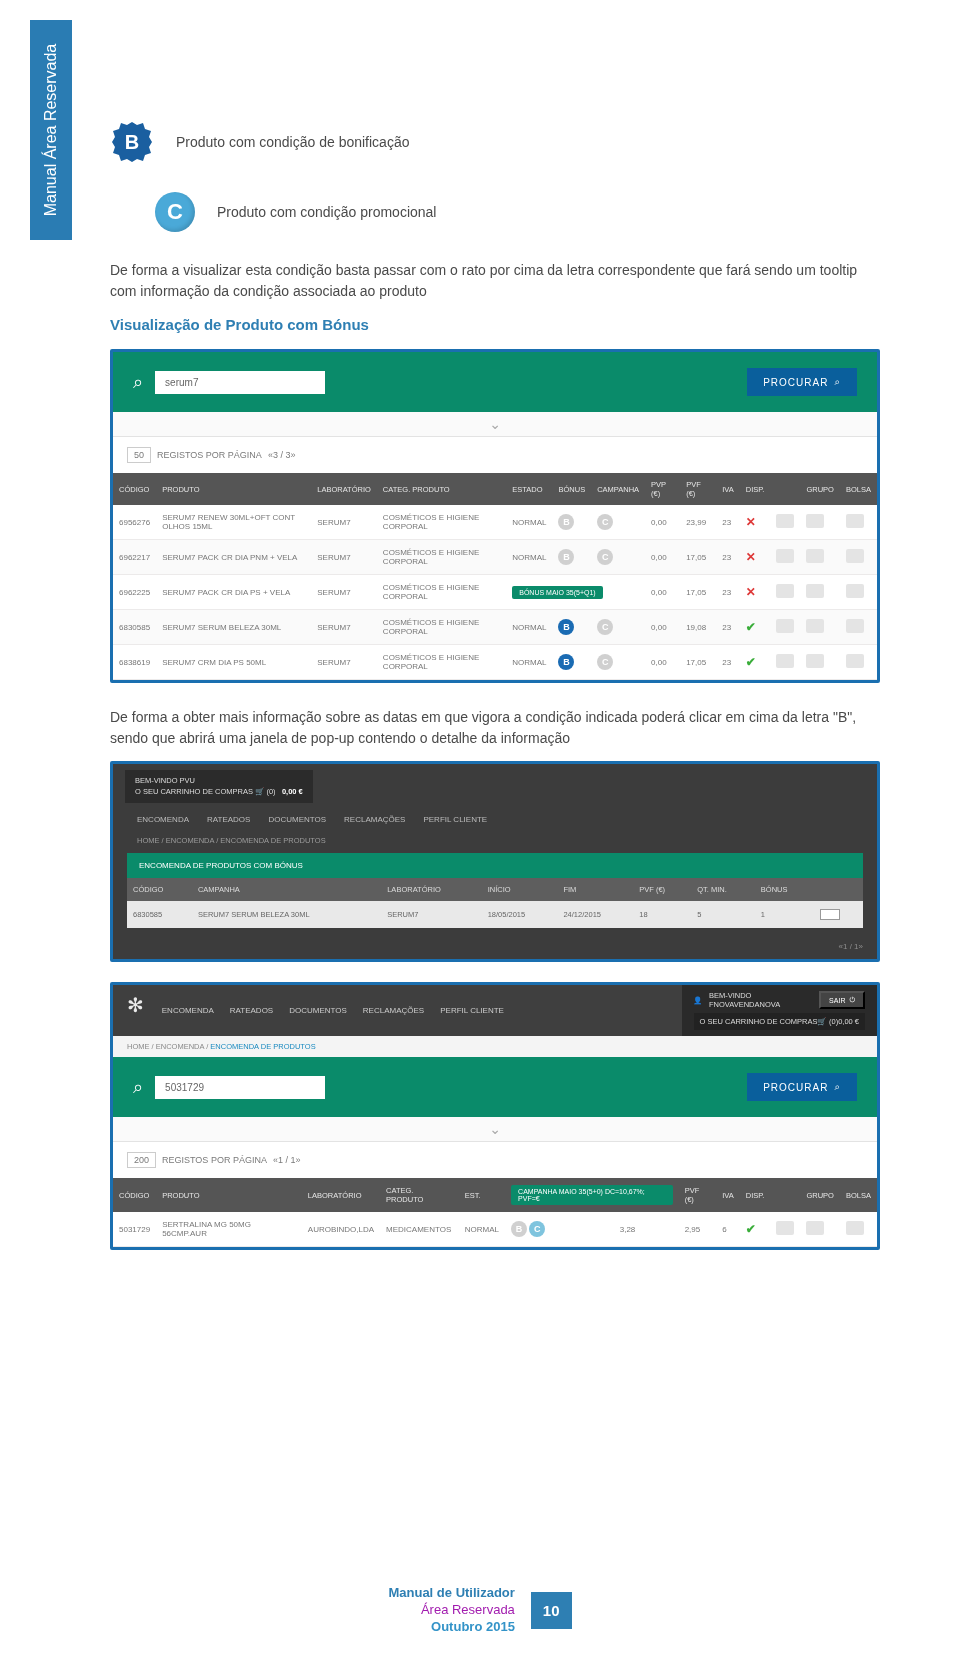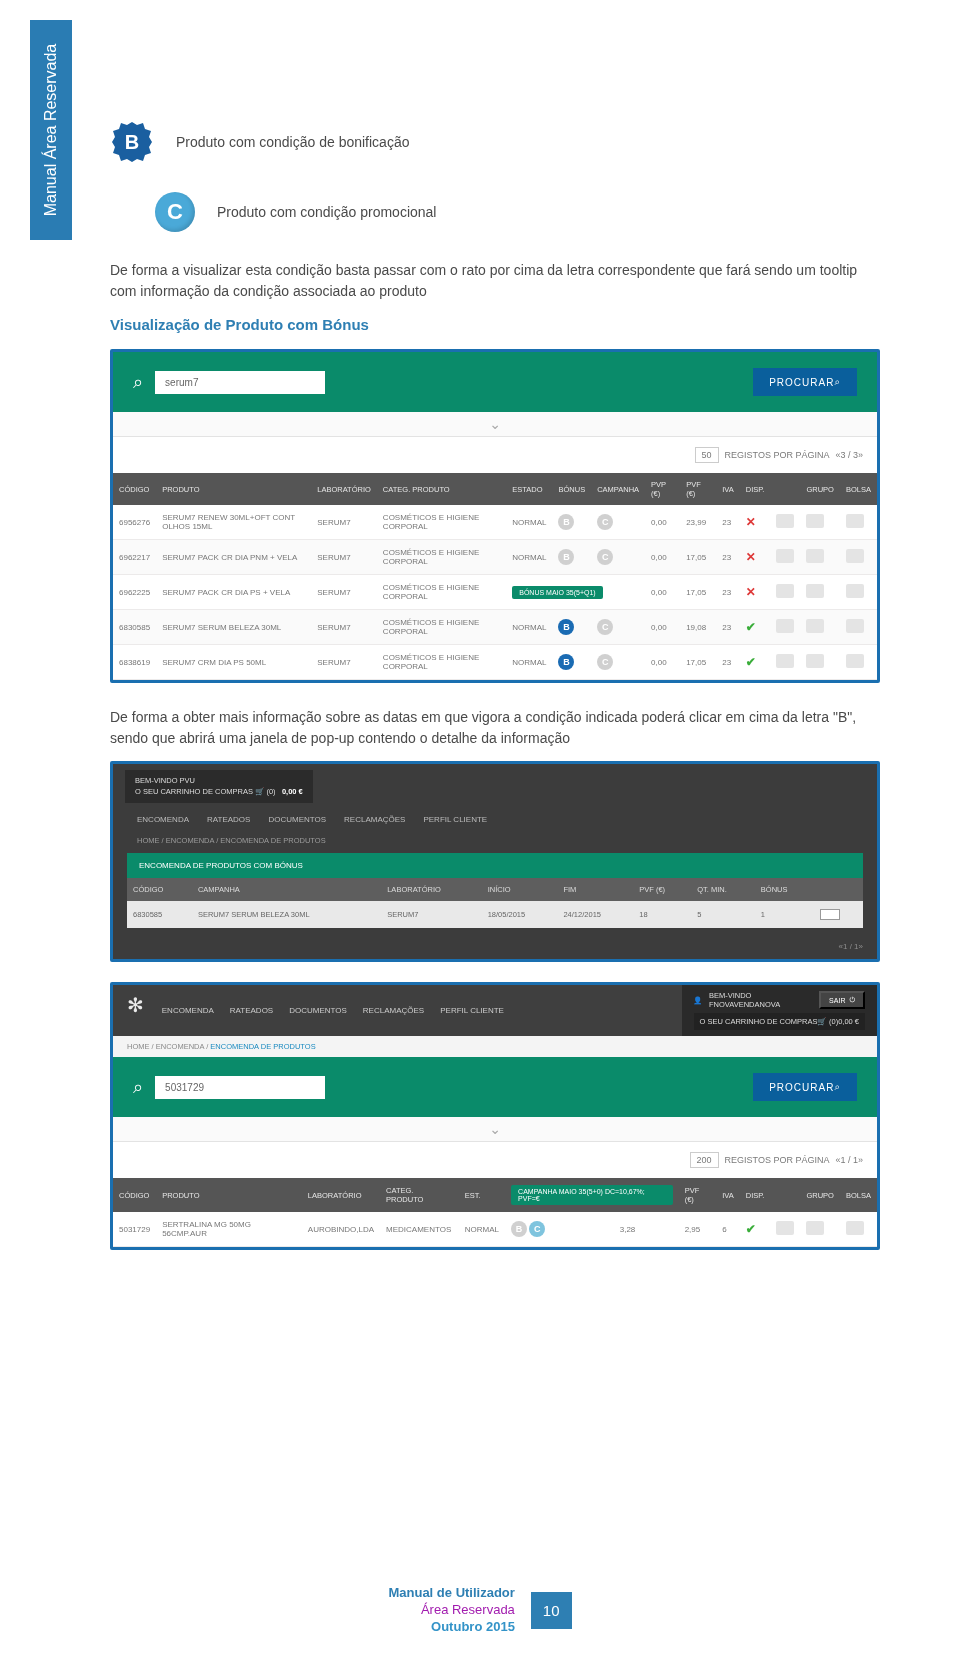--- a/index.html
+++ b/index.html
@@ -70,26 +70,26 @@
     justify-content: space-between;
   }
   .searchbar-left { display:flex; align-items:center; gap:12px; flex:1; }
   .search-icon { color: #fff; font-size: 18px; }
   .searchbar input {
     background: #fff; border: none; padding: 6px 10px; width: 170px;
     font-size: 10px; color: #666; outline: none;
   }
   .btn-procurar {
     background: #0a5f9c; color: #fff; border: none; padding: 8px 16px;
-    font-size: 10px; letter-spacing: 1px; display:flex; align-items:center; 
+    font-size: 10px; letter-spacing: 1px; display:flex; align-items:center; gap:6px;
   }
   
   .expand-row { text-align: center; padding: 4px; border-bottom: 1px solid #e3e3e3; color:#aaa; font-size:14px; background:#fafafa; }
   
-  .pager { display:flex; justify-content:flex-end; align-items:center; padding:10px 14px; gap:6px; font-size:9px; color:#7a7a7a; }
+  .pager { display:flex; justify-content:flex-start; align-items:center; padding:10px 14px; gap:6px; font-size:9px; color:#7a7a7a; }
   .pager .box { border:1px solid #ccc; padding:2px 6px; background:#fff; }
   
   .tbl { width:100%; border-collapse:collapse; font-size:8px; }
   .tbl th { background:#555; color:#e6e6e6; text-align:left; padding:7px 6px; font-weight:normal; font-size:7.5px; }
   .tbl td { padding:8px 6px; border-bottom:1px solid #eceaea; color:#777; vertical-align:middle; }
   .tbl tr:nth-child(even) td { background:#fafafa; }
   
   .mini-badge { display:inline-flex; align-items:center; justify-content:center; width:16px; height:16px; border-radius:50%; background:#d0d0d0; color:#fff; font-size:9px; font-weight:bold; }
   .mini-badge.blue { background:#1a6bb3; }
   .mini-badge.cyan { background:#7fc4de; color:#fff; }
@@ -138,21 +138,21 @@
     display: flex;
     justify-content: center;
     align-items: center;
     gap: 16px;
   }
   .footer-text { text-align: right; font-size: 13px; line-height: 1.3; }
   .footer-text .ln1 { color: #2e7fb3; font-weight: 600; }
   .footer-text .ln2 { color: #a21caf; }
   .footer-text .ln3 { color: #3393c8; font-weight: 600; }
   .page-num {
-    background: #2e7fb3; color: #fff; font-weight: normal;
+    background: #2e7fb3; color: #fff; font-weight: bold;
     padding: 10px 12px; font-size: 15px;
   }
   
   .clearfix::after { content:""; display:table; clear:both; }
   .input-qty { width:20px; border:1px solid #999; font-size:7px; padding:1px 2px; }
 </style>
 </head>
 <body>
 
 <div class="side-tab">

